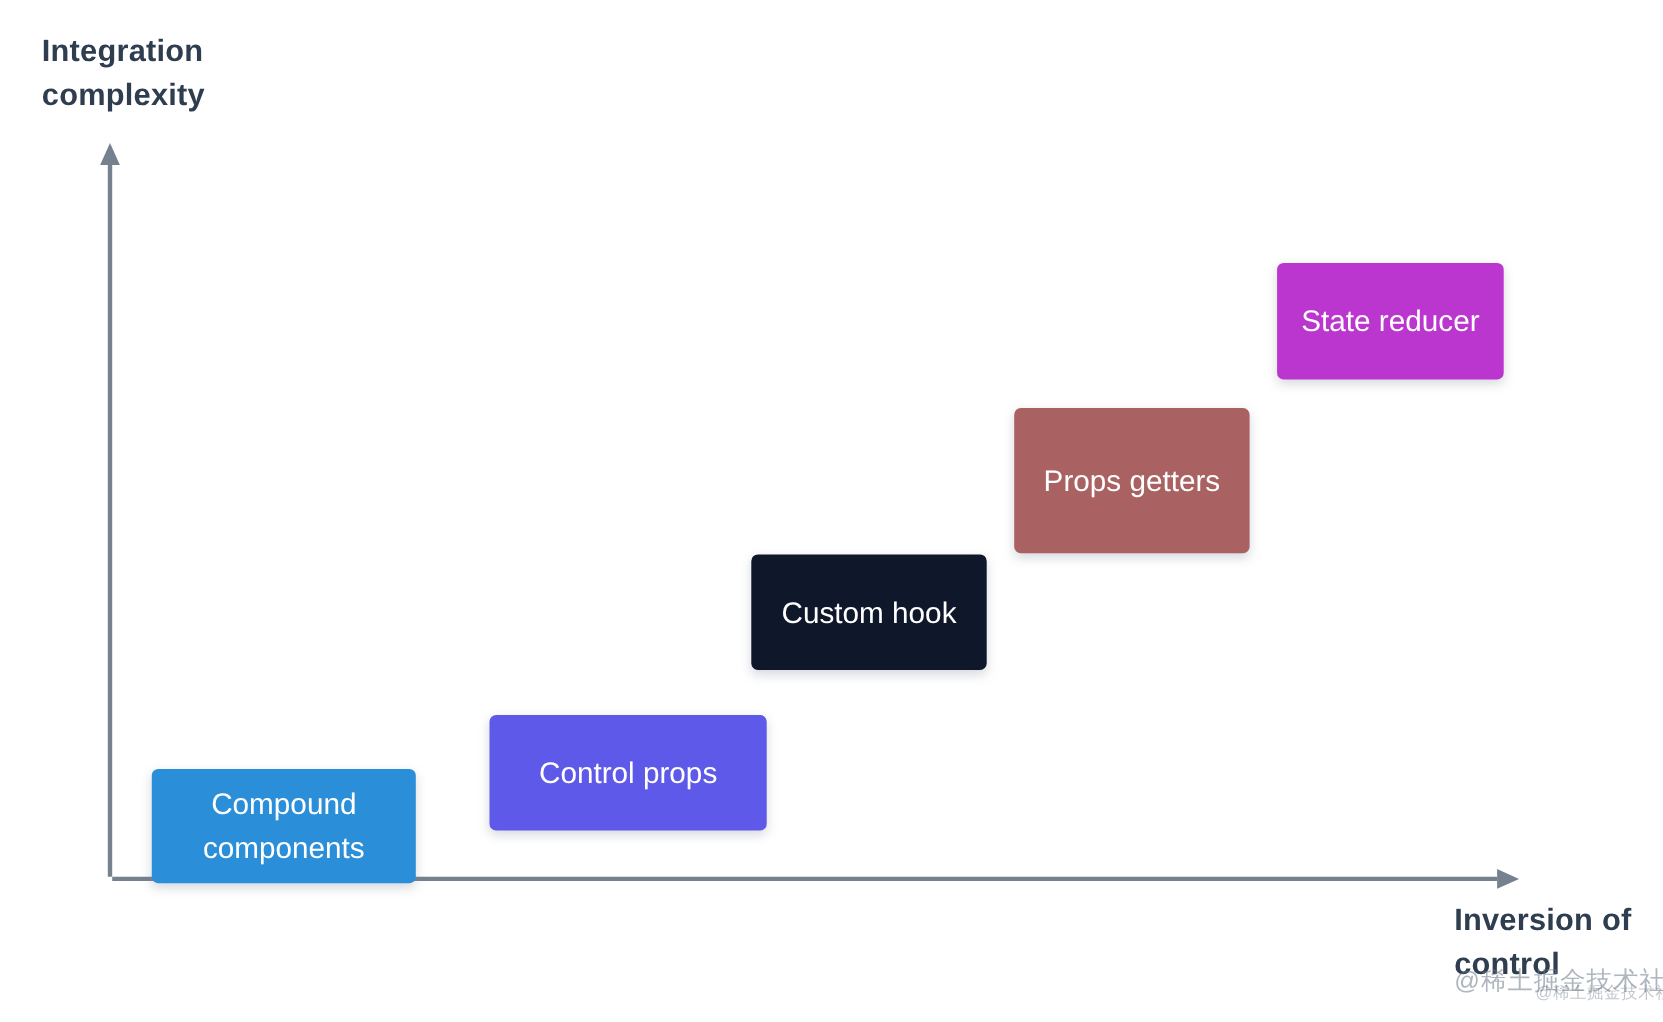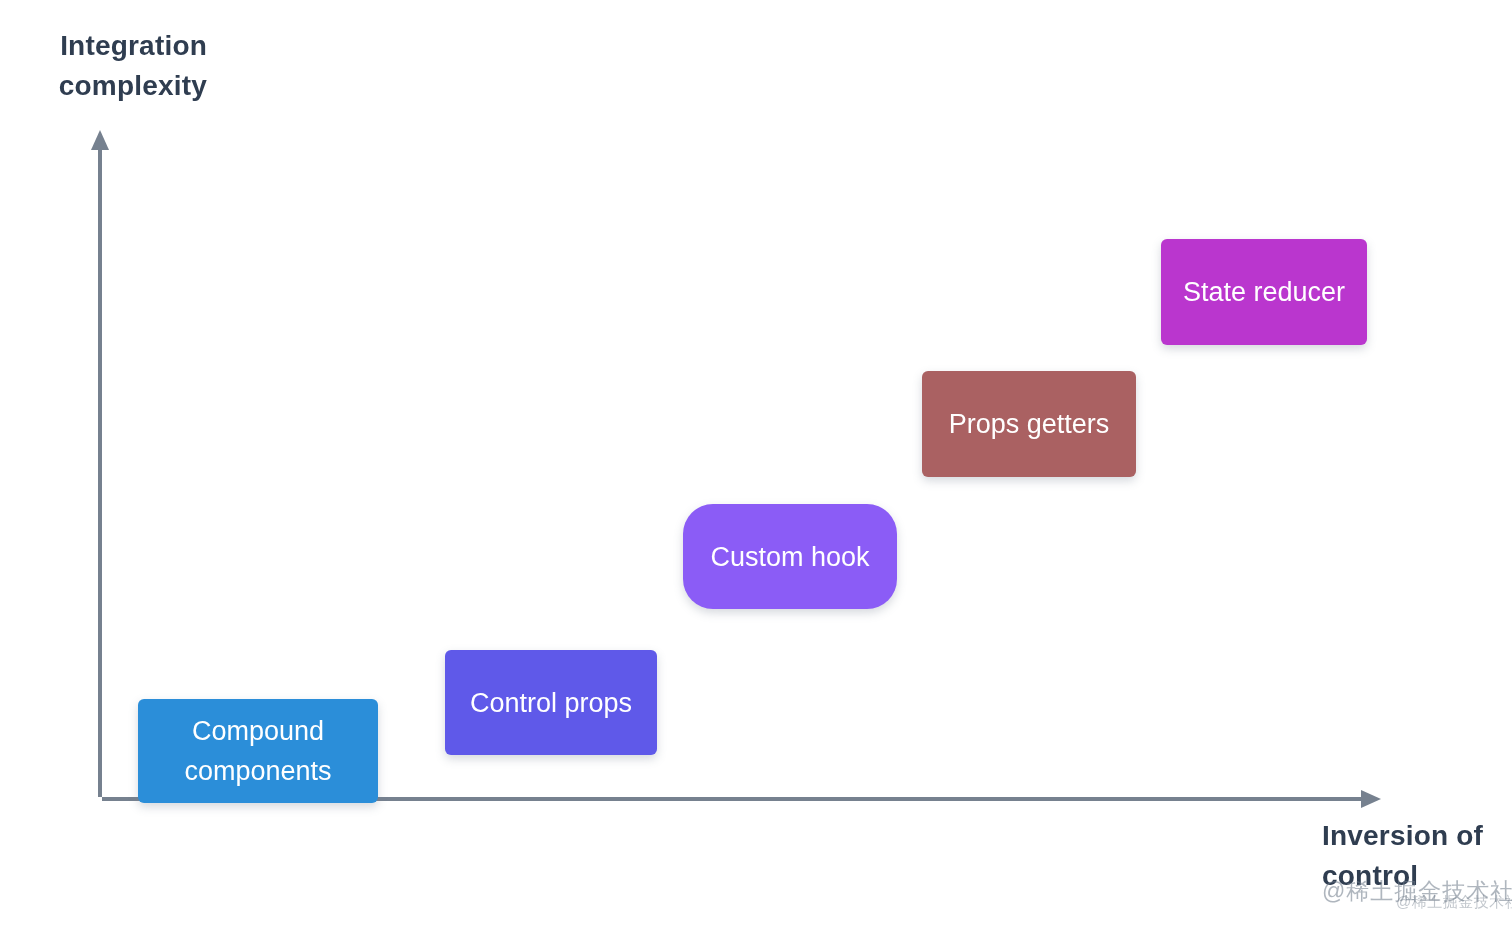--- a/index.html
+++ b/index.html
@@ -20,40 +20,40 @@
     pointer-events: none;
   }
   .axis-label {
     position: absolute;
     font-weight: bold;
     font-size: 28px;
     line-height: 40px;
     color: #2f3d50;
     letter-spacing: 0.2px;
   }
-  .y-axis-label { left: 22px; top: 26px; width: 185px; text-align: right; }
+  .y-axis-label { left: 38px; top: 26px; width: 185px; }
   .x-axis-label { left: 1322px; top: 816px; width: 175px; }
   .node {
     position: absolute;
     border-radius: 6px;
     display: flex;
     align-items: center;
     justify-content: center;
     text-align: center;
     color: #ffffff;
     font-size: 27px;
     font-weight: 500;
     line-height: 40px;
     padding: 0 18px;
     box-shadow: 0 4px 10px rgba(120, 130, 145, 0.30);
   }
   .node-1 { left: 138px; top: 651px; width: 240px; height: 104px; margin-top: 48px; }
-  .node-2 { left: 445px; top: 650px; width: 212px; height: 105px; }
+  .node-2 { left: 445px; top: 650px; width: 252px; height: 105px; }
   .node-3 { left: 683px; top: 504px; width: 214px; height: 105px; }
-  .node-4 { left: 922px; top: 371px; width: 214px; height: 106px; }
+  .node-4 { left: 922px; top: 371px; width: 214px; height: 132px; }
   .node-5 { left: 1161px; top: 239px; width: 206px; height: 106px; }
   .watermark {
     position: absolute;
     color: rgba(110, 122, 136, 0.55);
     white-space: nowrap;
     pointer-events: none;
   }
   .watermark-primary {
     left: 1322px; top: 876px;
     font-size: 23px;
@@ -87,21 +87,21 @@
   <div class="axis-label x-axis-label">Inversion of control</div>
 
   <div class="node node-1" style="background-color: rgb(43, 142, 217);">
     <span>Compound components</span>
   </div>
 
   <div class="node node-2" style="background-color: rgb(95, 89, 233);">
     <span>Control props</span>
   </div>
 
-  <div class="node node-3" style="background-color: #8b5cf6; border-radius: 30px;">
+  <div class="node node-3" style="background-color: #0f172a;">
     <span>Custom hook</span>
   </div>
 
   <div class="node node-4" style="background-color: rgb(170, 97, 98);">
     <span>Props getters</span>
   </div>
 
   <div class="node node-5" style="background-color: rgb(186, 54, 206);">
     <span>State reducer</span>
   </div>

